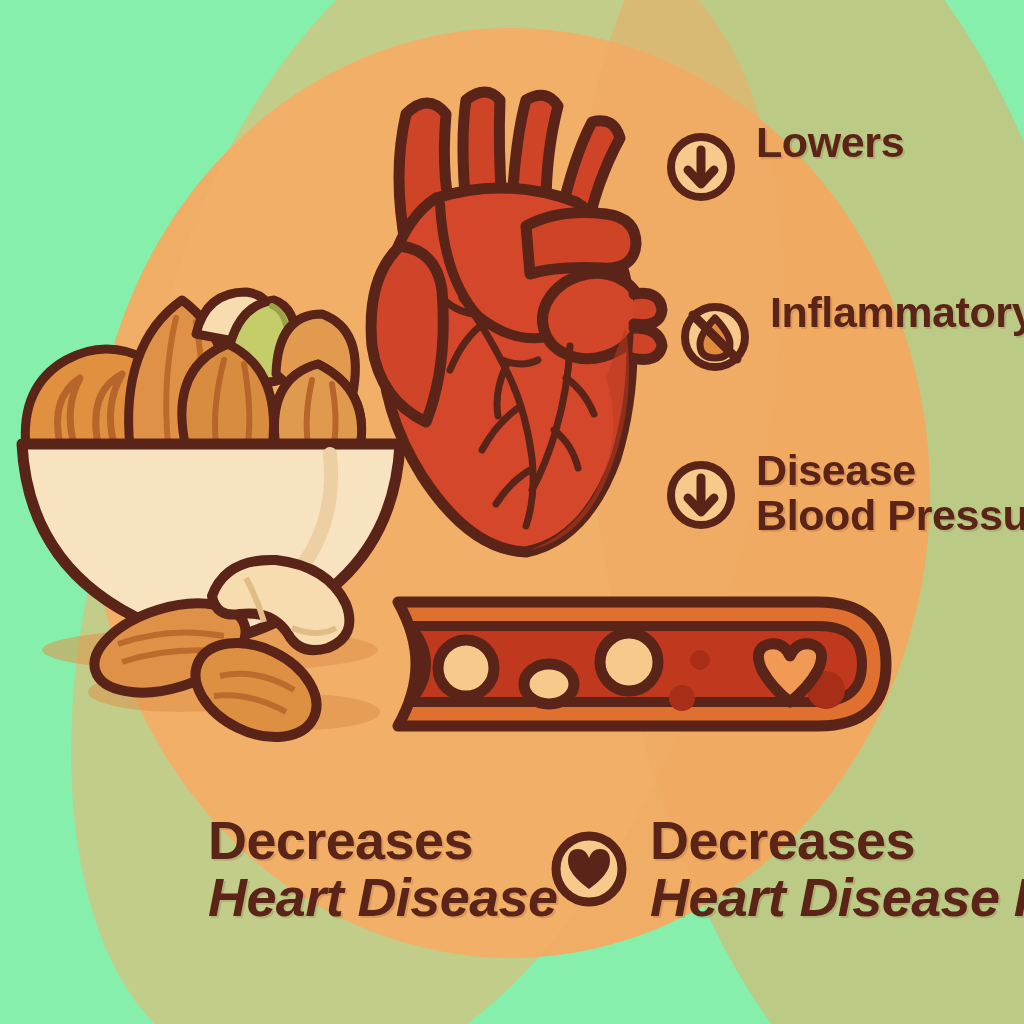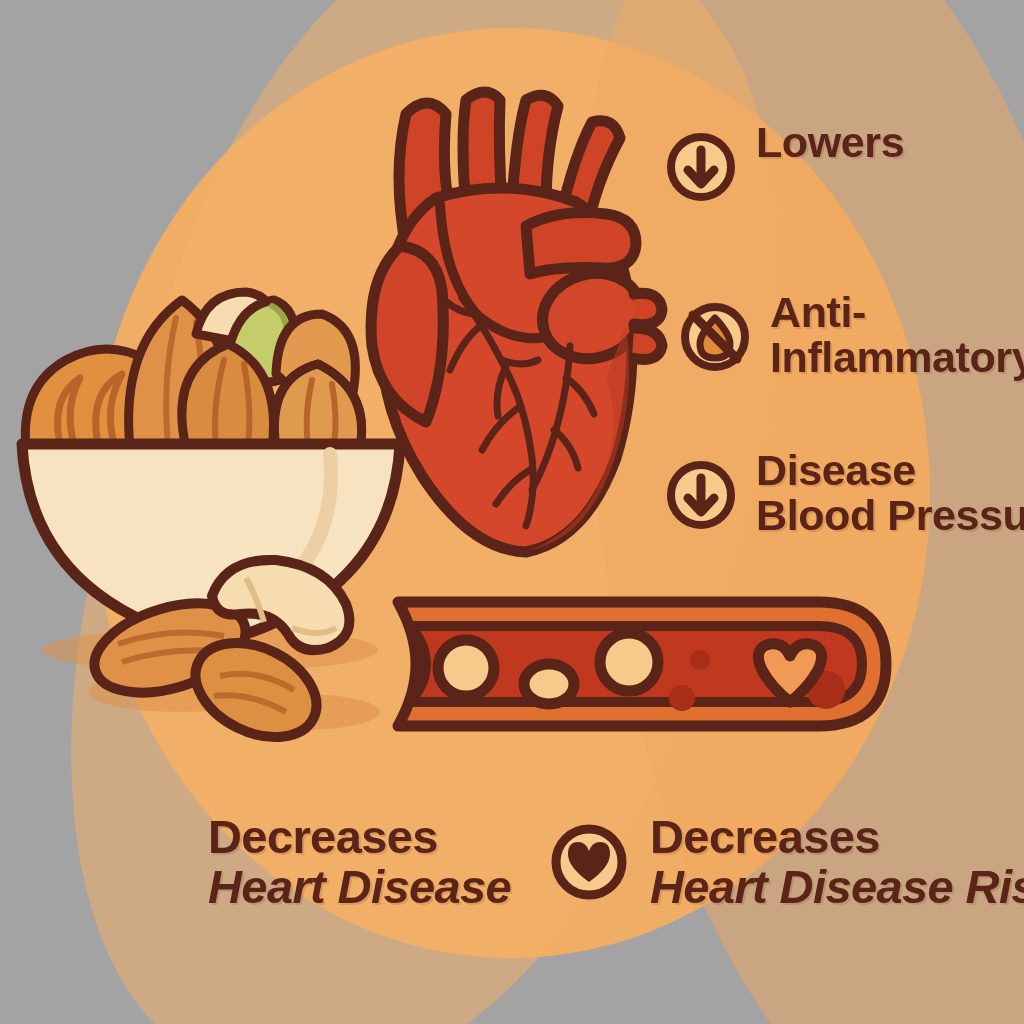--- a/index.html
+++ b/index.html
@@ -9,21 +9,21 @@
     background: #eda355;
   }
   body {
     font-family: "Liberation Sans", sans-serif;
   }
   #canvas {
     position: relative;
     width: 1024px;
     height: 1024px;
     overflow: hidden;
-    background: #a3a3a3;
+    background: #86efac;
   }
 
   
   .bg-ellipse {
     position: absolute;
     left: 92px;
     top: 28px;
     width: 838px;
     height: 930px;
     border-radius: 50%;
@@ -88,21 +88,21 @@
   
   .caption {
     position: absolute;
     display: flex;
     align-items: center;
     gap: 20px;
   }
   .caption .ctext {
     color: #5b2418;
     font-weight: 700;
-    font-size: 47px;
+    font-size: 54px;
     line-height: 1.06;
     letter-spacing: -0.6px;
     text-shadow: 2px 2px 0 rgba(120, 58, 30, .18);
     white-space: nowrap;
   }
   .ctext .l2 { display: block; font-style: italic; }
 
   #caption-left  { left: 208px; top: 812px; }
   #caption-right { left: 548px; top: 812px; }
 
@@ -252,21 +252,20 @@
 
   <div class="benefit" id="benefit-2">
     <span class="icon-wrap">
       <svg width="74" height="74" viewBox="0 0 74 74">
         <circle cx="37" cy="37" r="30" fill="#f7c98a" stroke="#5b2418" stroke-width="8"></circle>
         <path d="M37 18 Q52 34 52 44 Q52 58 37 58 Q22 58 22 44 Q22 34 37 18 Z" fill="#e08a3c" stroke="#5b2418" stroke-width="7" stroke-linejoin="round"></path>
         <path d="M15 15 L59 59" stroke="#5b2418" stroke-width="9" stroke-linecap="round"></path>
       </svg>
     </span>
     <span class="btext">
-      <span>Anti-</span>
       <span class="l2">Inflammatory</span>
     </span>
   </div>
 
   <div class="benefit" id="benefit-3">
     <span class="icon-wrap">
       <svg width="74" height="74" viewBox="0 0 74 74">
         <circle cx="37" cy="37" r="30" fill="#f7c98a" stroke="#5b2418" stroke-width="8"></circle>
         <path d="M37 20 L37 48" stroke="#5b2418" stroke-width="9" stroke-linecap="round"></path>
         <path d="M24 40 L37 54 L50 40" fill="none" stroke="#5b2418" stroke-width="9" stroke-linecap="round" stroke-linejoin="round"></path>

